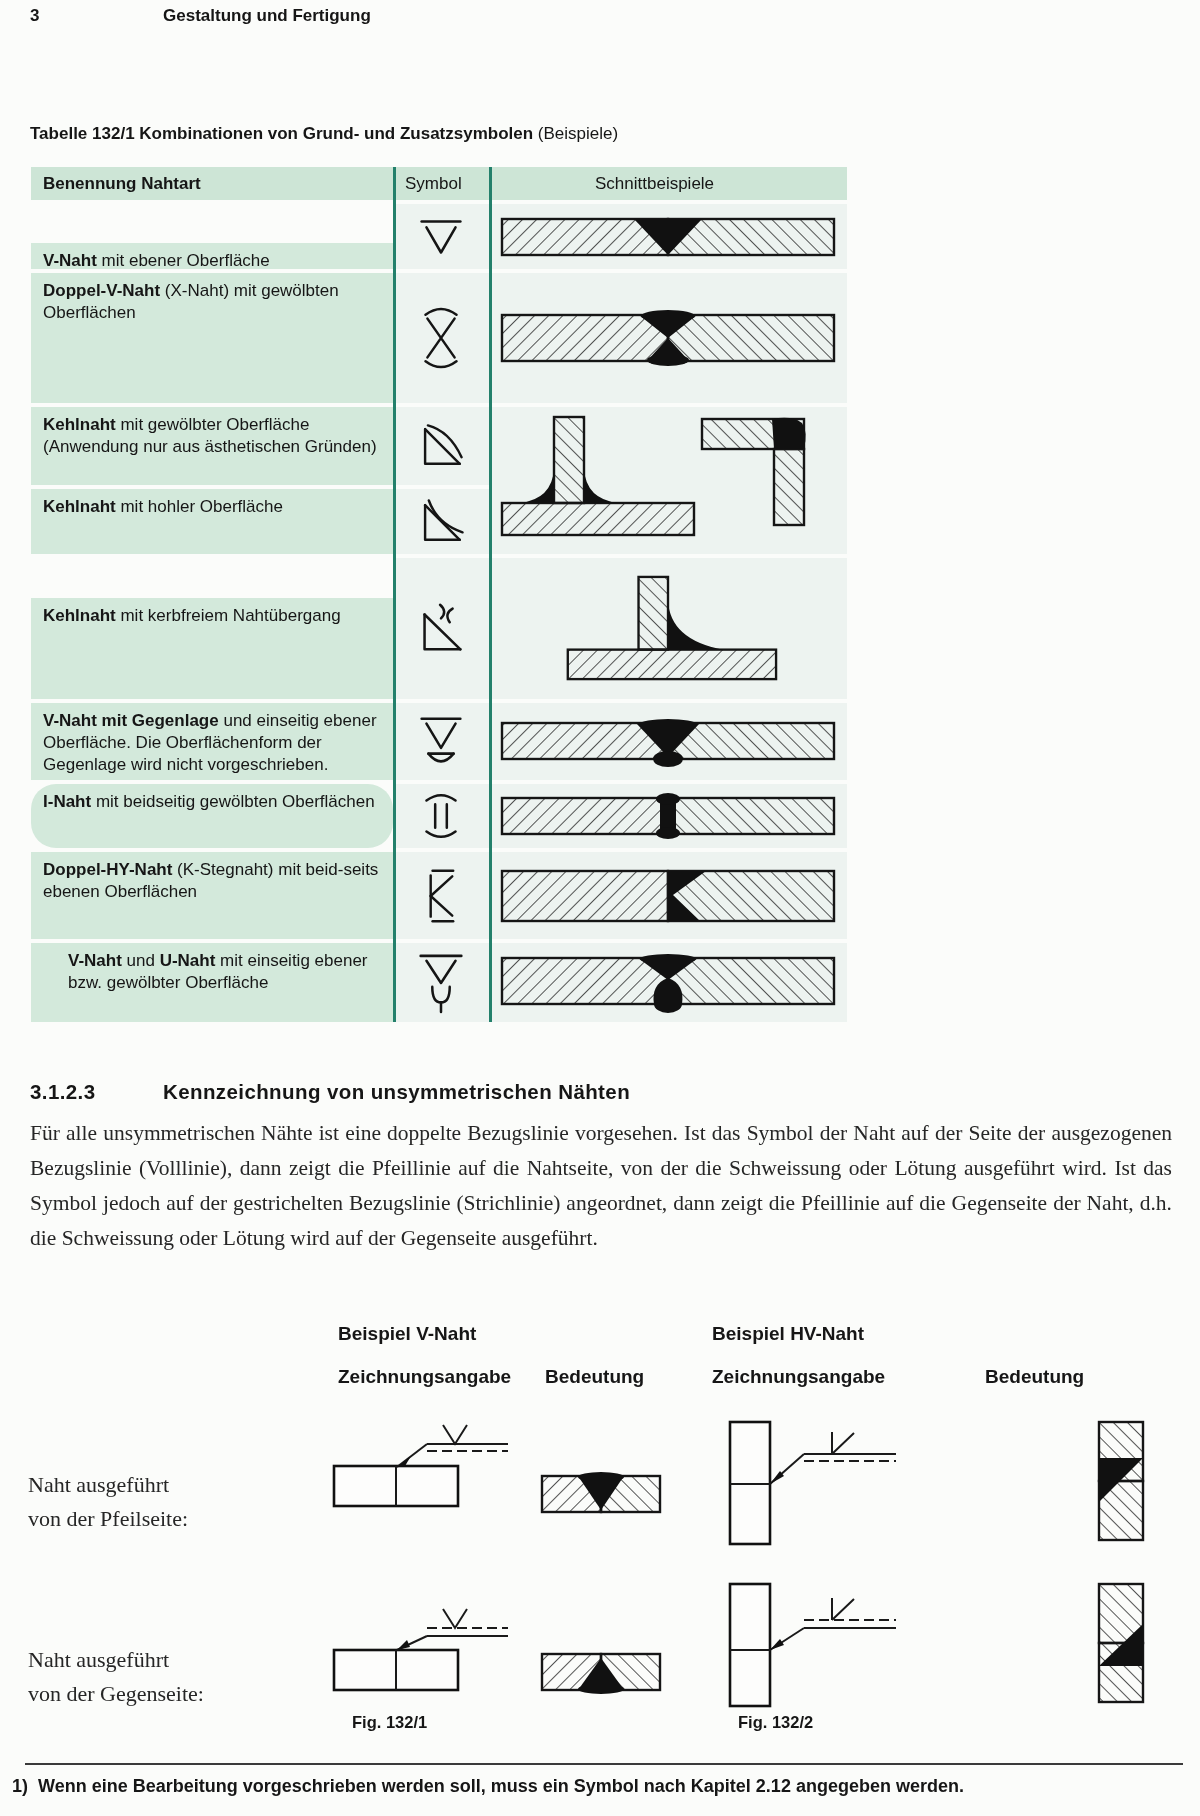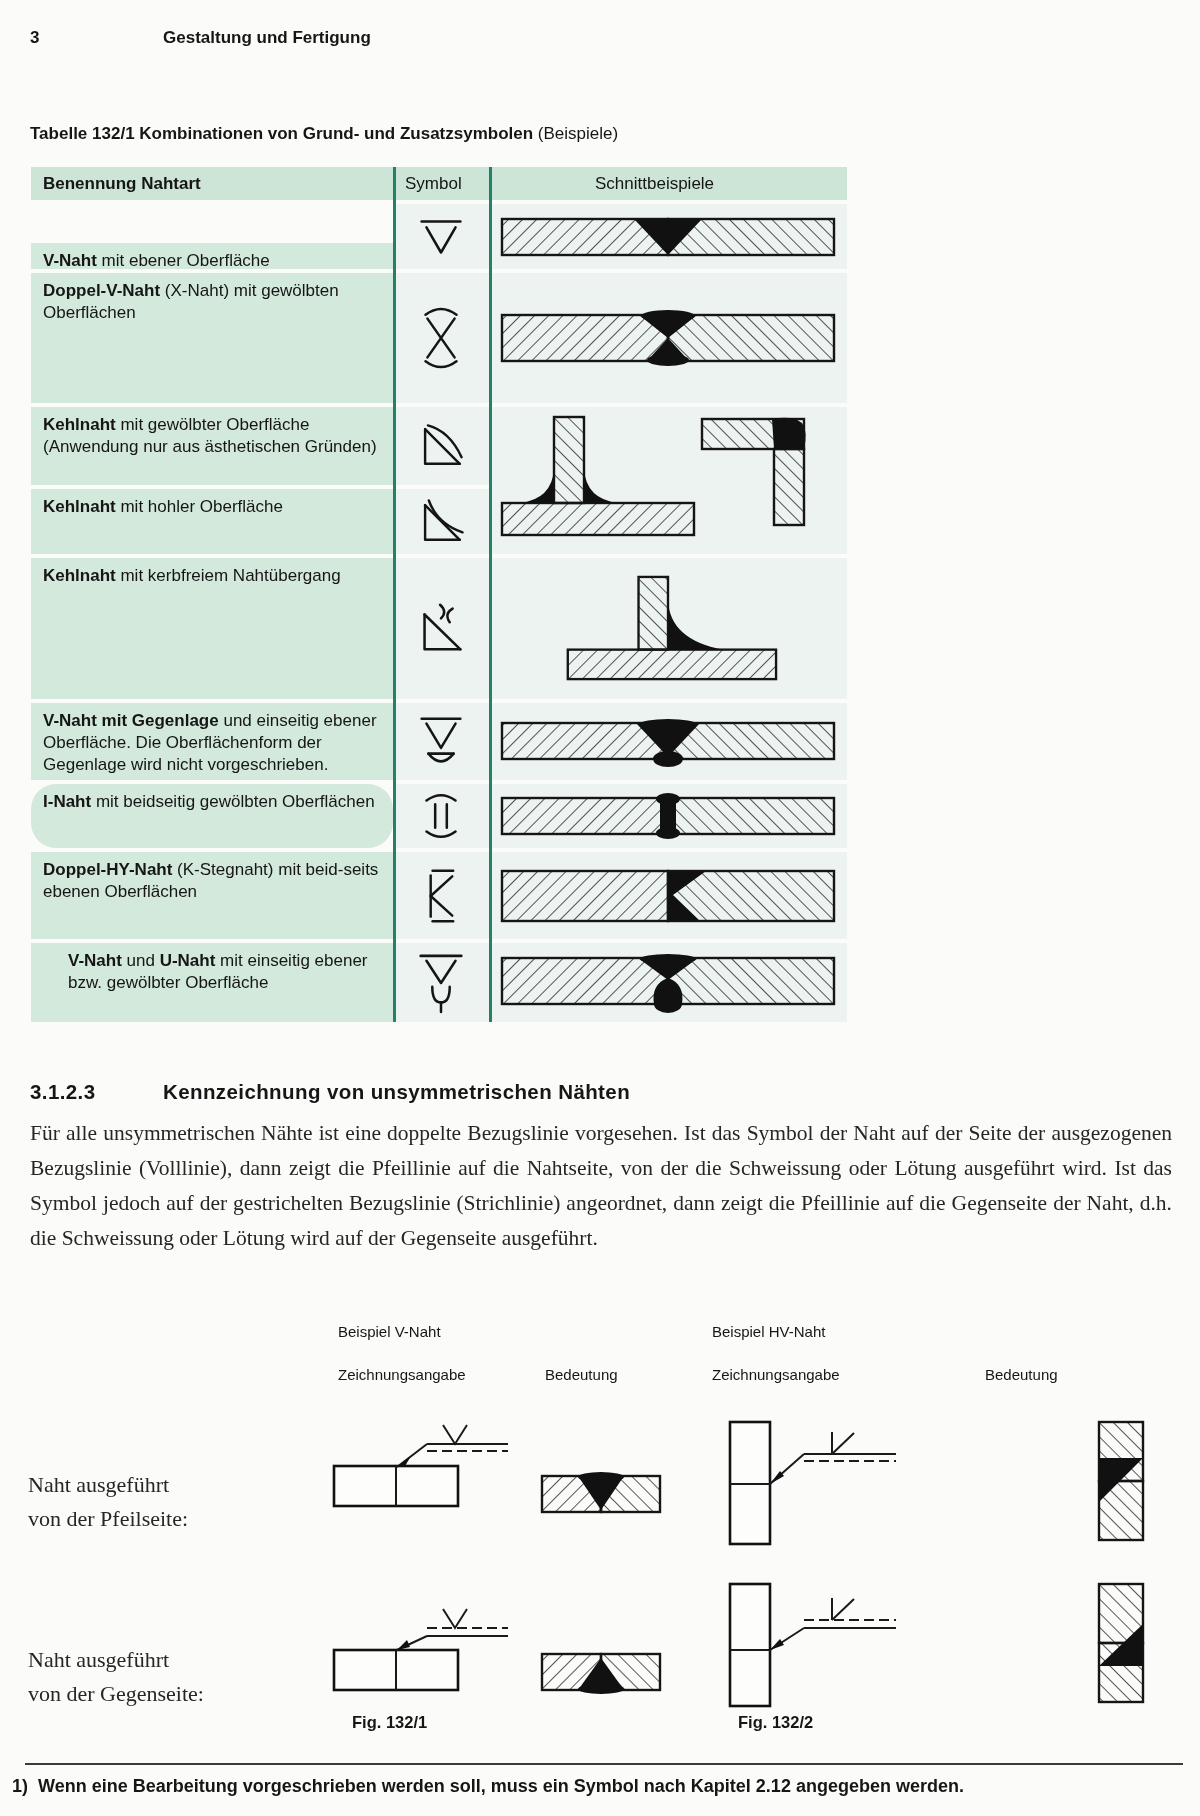--- a/index.html
+++ b/index.html
@@ -2,21 +2,21 @@
 <html style="--band: #c9e3d3; --hdr: #cde5d6; --row: #d3e9db; --cell: #edf3f0; --sep: #23806b;"><head>
 <meta charset="utf-8">
 <style>
   html,body{margin:0;padding:0;background:#e8e8e8;}
   .page{
     position:relative;width:1200px;height:1816px;margin:0 auto;
     background:#fbfcfa;color:#161616;
     font-family:"Liberation Sans",sans-serif;overflow:hidden;
   }
   
-  .top-header{position:absolute;left:30px;top:6px;font-size:17px;font-weight:bold;margin-top:22px;}
+  .top-header{position:absolute;left:30px;top:6px;font-size:17px;font-weight:bold;}
   .indent-num{display:inline-block;width:133px;}
   
   .green-band{
     position:absolute;left:25px;top:34px;width:1175px;height:46px;
     background:var(--band,#c9e3d3);
     font-size:23px;font-weight:bold;letter-spacing:.3px;
     display:flex;align-items:center;padding-left:7px;box-sizing:border-box;
   }
   .green-band .indent-num{width:133px;}
   
@@ -38,21 +38,21 @@
   .v-sep{position:absolute;top:0;bottom:0;width:2.5px;background:var(--sep,#23806b);z-index:2;}
   
   .sub-head{position:absolute;left:30px;top:1080px;font-size:20.5px;font-weight:bold;letter-spacing:.4px;}
   .paragraph{
     position:absolute;left:30px;top:1116px;width:1142px;
     font-family:"Liberation Serif",serif;font-size:21.5px;line-height:1.63;
     color:#262626;text-align:justify;
   }
   
   .figures{position:absolute;left:0;top:1318px;width:1200px;height:442px;}
-  .fig-h{position:absolute;font-size:15px;font-weight:normal;}
+  .fig-h{position:absolute;font-size:19px;font-weight:bold;}
   .fig-label{position:absolute;font-family:"Liberation Serif",serif;font-size:22px;line-height:34px;color:#262626;}
   .fig-cap{position:absolute;font-size:16.5px;font-weight:bold;}
   .figures svg{position:absolute;}
   
   .foot-rule{position:absolute;left:25px;top:1763px;width:1158px;height:2px;background:#3a3a3a;}
   .footnote{position:absolute;left:12px;top:1776px;font-size:18px;font-weight:bold;}
   .footnote .fn-marker{margin-right:10px;}
   
   .pl{stroke:#151515;stroke-width:2.4;}
   .ln{stroke:#1a1a1a;stroke-width:2;fill:none;}
@@ -141,21 +141,21 @@
         </svg>
       </div>
       <div class="td-name" style="grid-area: 5 / 1;"><b>Kehlnaht</b><span> mit hohler Oberfläche</span></div>
       <div class="td-sym" style="grid-area: 5 / 2;">
         <svg width="60" height="58" viewBox="0 0 64 62" fill="none" stroke="#151515" stroke-width="2.6" stroke-linecap="round" stroke-linejoin="round">
           <path d="M15 13 V50 H52"></path>
           <path d="M15 13 L52 50"></path>
           <path d="M19 8 Q28 33 55 42"></path>
         </svg>
       </div>
-      <div class="td-name" style="grid-area: 6 / 1;"><b>Kehlnaht</b><span> mit kerbfreiem Nahtübergang</span></div>
+      <div class="td-name" style="grid-area: 6 / 1; margin-top: 40px;"><b>Kehlnaht</b><span> mit kerbfreiem Nahtübergang</span></div>
       <div class="td-sym" style="grid-area: 6 / 2;">
         <svg width="62" height="60" viewBox="0 0 64 62" fill="none" stroke="#151515" stroke-width="2.6" stroke-linecap="round" stroke-linejoin="round">
           <path d="M15 16 V52 H52"></path>
           <path d="M15 16 L52 52"></path>
           <path d="M31 6 q8 7 1 14"></path>
           <path d="M44 10 q-9 5 -3 14"></path>
         </svg>
       </div>
       <div class="td-sect" style="grid-area: 6 / 3;">
         <svg width="356" height="112" viewBox="0 0 356 114">

